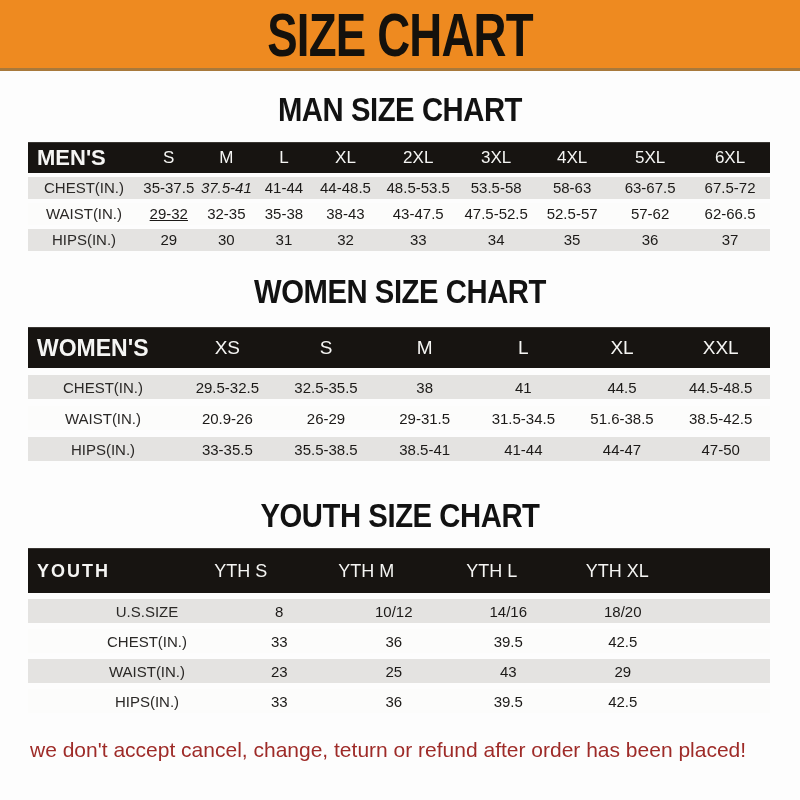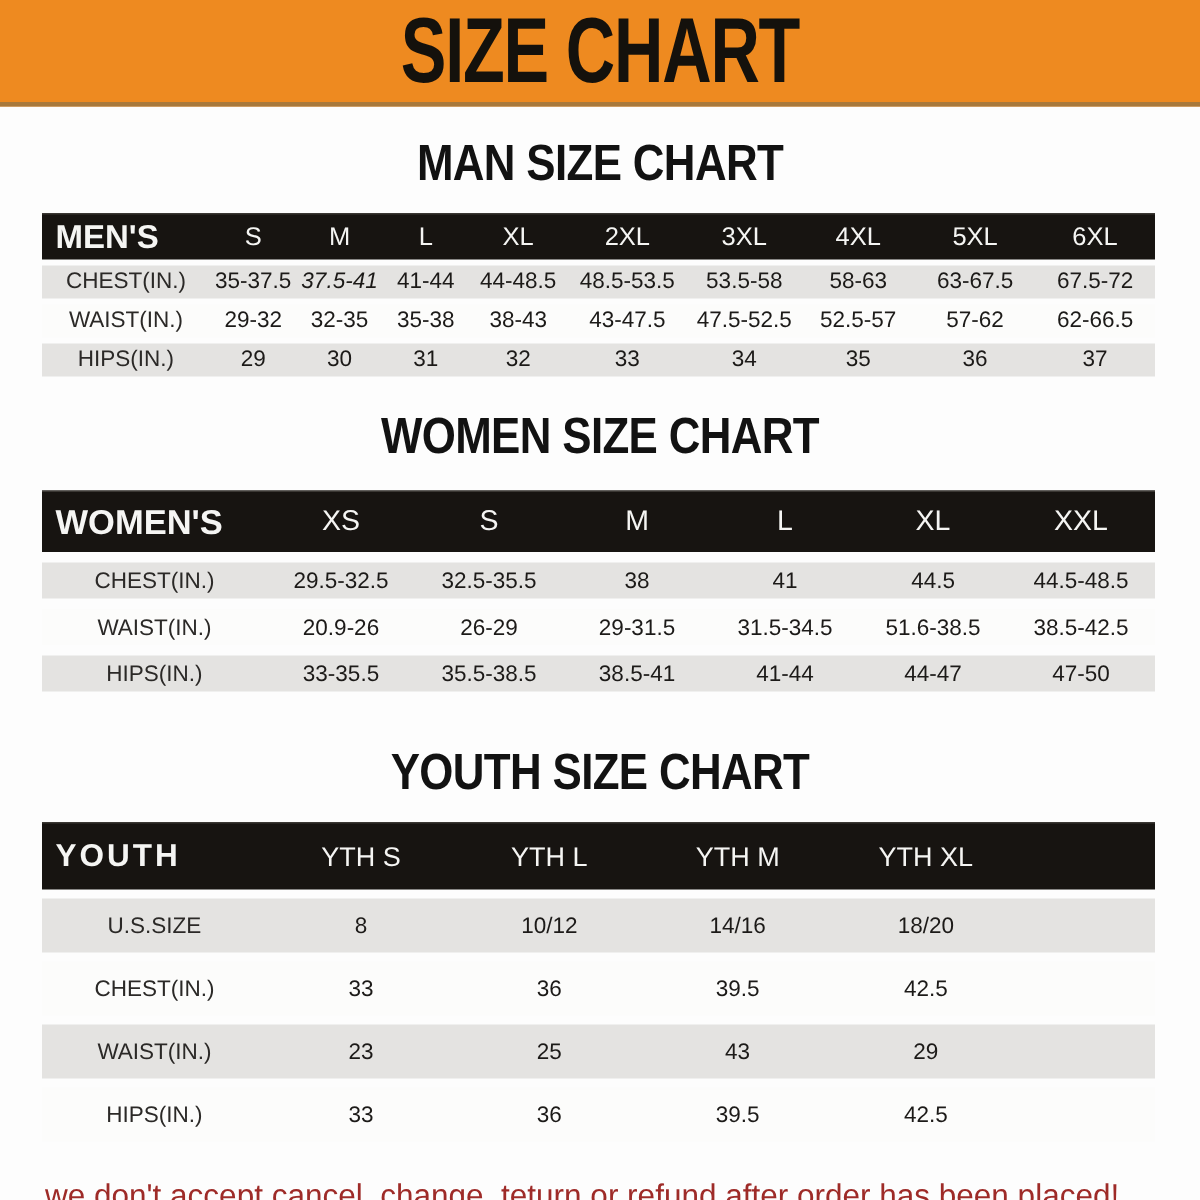--- a/index.html
+++ b/index.html
@@ -65,23 +65,23 @@
   
   .men .tbl-bar{height:30px;}
   .men .bar-label{font-size:22px;}
   .men .bar-cell{font-size:17px;}
   .men .tbl-row{height:22px;margin-top:4px;}
   .women .tbl-bar{height:40px;}
   .women .bar-label{font-size:23px;}
   .women .bar-cell{font-size:19px;}
   .women .tbl-row{height:24px;margin-top:7px;}
   .youth .tbl-bar{height:44px;}
-  .youth .bar-label{font-size:21px;letter-spacing:2px;}
+  .youth .bar-label{font-size:18px;letter-spacing:2px;}
   .youth .bar-cell{font-size:18px;}
-  .youth .tbl-row{height:36px;margin-top:6px;}
+  .youth .tbl-row{height:24px;margin-top:6px;padding-left:44px;}
   .mt-title-1{margin-top:20px;}
   .mt-title-2{margin-top:22px;}
   .mt-title-3{margin-top:36px;}
   .mt-tbl-1{margin-top:14px;}
   .mt-tbl-2{margin-top:18px;}
   .mt-tbl-3{margin-top:14px;}
 </style>
 </head>
 <body>
 
@@ -111,21 +111,21 @@
         <div class="data-cell" style="flex: 0.72 1 0px;">41-44</div>
         <div class="data-cell" style="flex: 0.82 1 0px;">44-48.5</div>
         <div class="data-cell" style="flex: 1 1 0px;">48.5-53.5</div>
         <div class="data-cell" style="flex: 0.95 1 0px;">53.5-58</div>
         <div class="data-cell" style="flex: 0.95 1 0px;">58-63</div>
         <div class="data-cell" style="flex: 1 1 0px;">63-67.5</div>
         <div class="data-cell" style="flex: 1 1 0px;">67.5-72</div>
       </div>
       <div class="tbl-row" style="background: var(--row-white);">
         <div class="row-label" style="width: 112px;">WAIST(IN.)</div>
-        <div class="data-cell" style="flex: 0.72 1 0px;">29-32</div>
+        <div class="data-cell" style="flex: 0.72 1 0px; text-decoration: underline;">29-32</div>
         <div class="data-cell" style="flex: 0.72 1 0px;">32-35</div>
         <div class="data-cell" style="flex: 0.72 1 0px;">35-38</div>
         <div class="data-cell" style="flex: 0.82 1 0px;">38-43</div>
         <div class="data-cell" style="flex: 1 1 0px;">43-47.5</div>
         <div class="data-cell" style="flex: 0.95 1 0px;">47.5-52.5</div>
         <div class="data-cell" style="flex: 0.95 1 0px;">52.5-57</div>
         <div class="data-cell" style="flex: 1 1 0px;">57-62</div>
         <div class="data-cell" style="flex: 1 1 0px;">62-66.5</div>
       </div>
       <div class="tbl-row" style="background: var(--row-gray);">
@@ -178,22 +178,22 @@
         <div class="data-cell" style="flex: 1 1 0px;">41-44</div>
         <div class="data-cell" style="flex: 1 1 0px;">44-47</div>
         <div class="data-cell" style="flex: 1 1 0px;">47-50</div>
       </div>
     </div>
     <div class="section-title mt-title-3">YOUTH SIZE CHART</div>
     <div class="tbl youth mt-tbl-3">
       <div class="tbl-bar">
         <div class="bar-label" style="width: 150px;">YOUTH</div>
         <div class="bar-cell" style="flex: 1 1 0px;">YTH S</div>
+        <div class="bar-cell" style="flex: 1 1 0px;">YTH M</div>
         <div class="bar-cell" style="flex: 1 1 0px;">YTH L</div>
-        <div class="bar-cell" style="flex: 1 1 0px;">YTH M</div>
         <div class="bar-cell" style="flex: 1 1 0px;">YTH XL</div>
         <div class="spacer-cell" style="width: 90px;"></div>
       </div>
       <div class="tbl-row" style="background: var(--row-gray);">
         <div class="row-label" style="width: 150px;">U.S.SIZE</div>
         <div class="data-cell" style="flex: 1 1 0px;">8</div>
         <div class="data-cell" style="flex: 1 1 0px;">10/12</div>
         <div class="data-cell" style="flex: 1 1 0px;">14/16</div>
         <div class="data-cell" style="flex: 1 1 0px;">18/20</div>
         <div class="spacer-cell" style="width: 90px;"></div>

